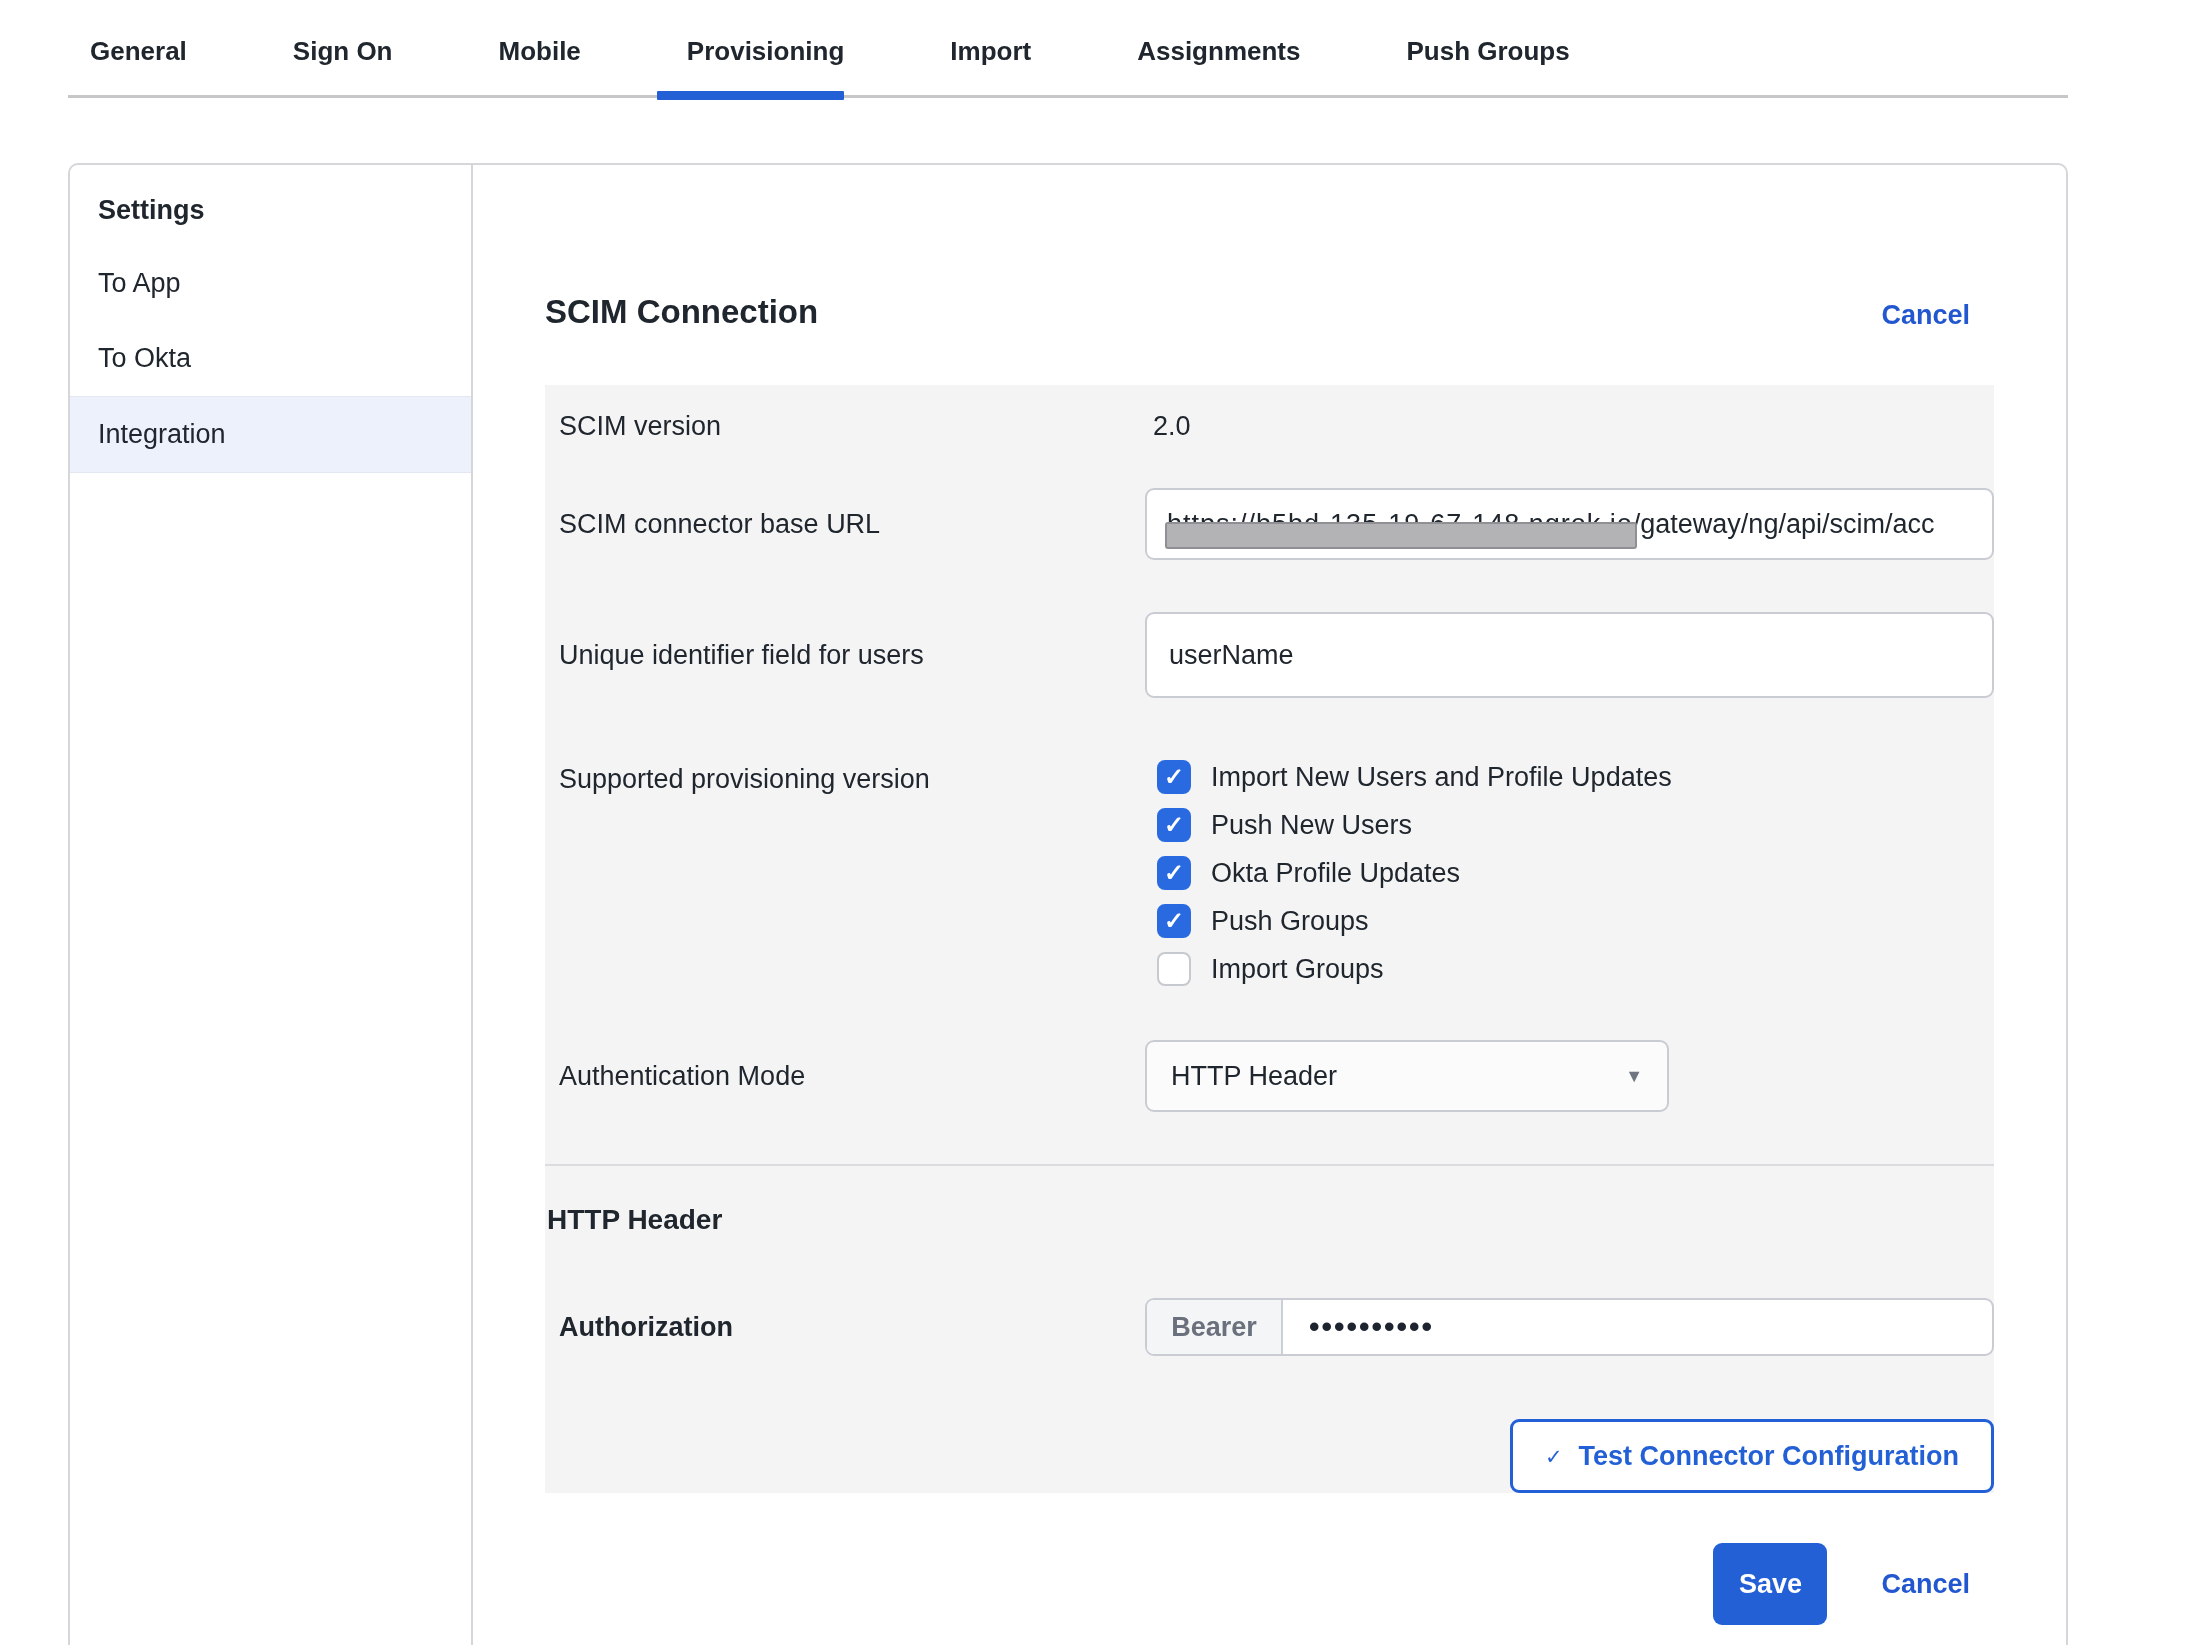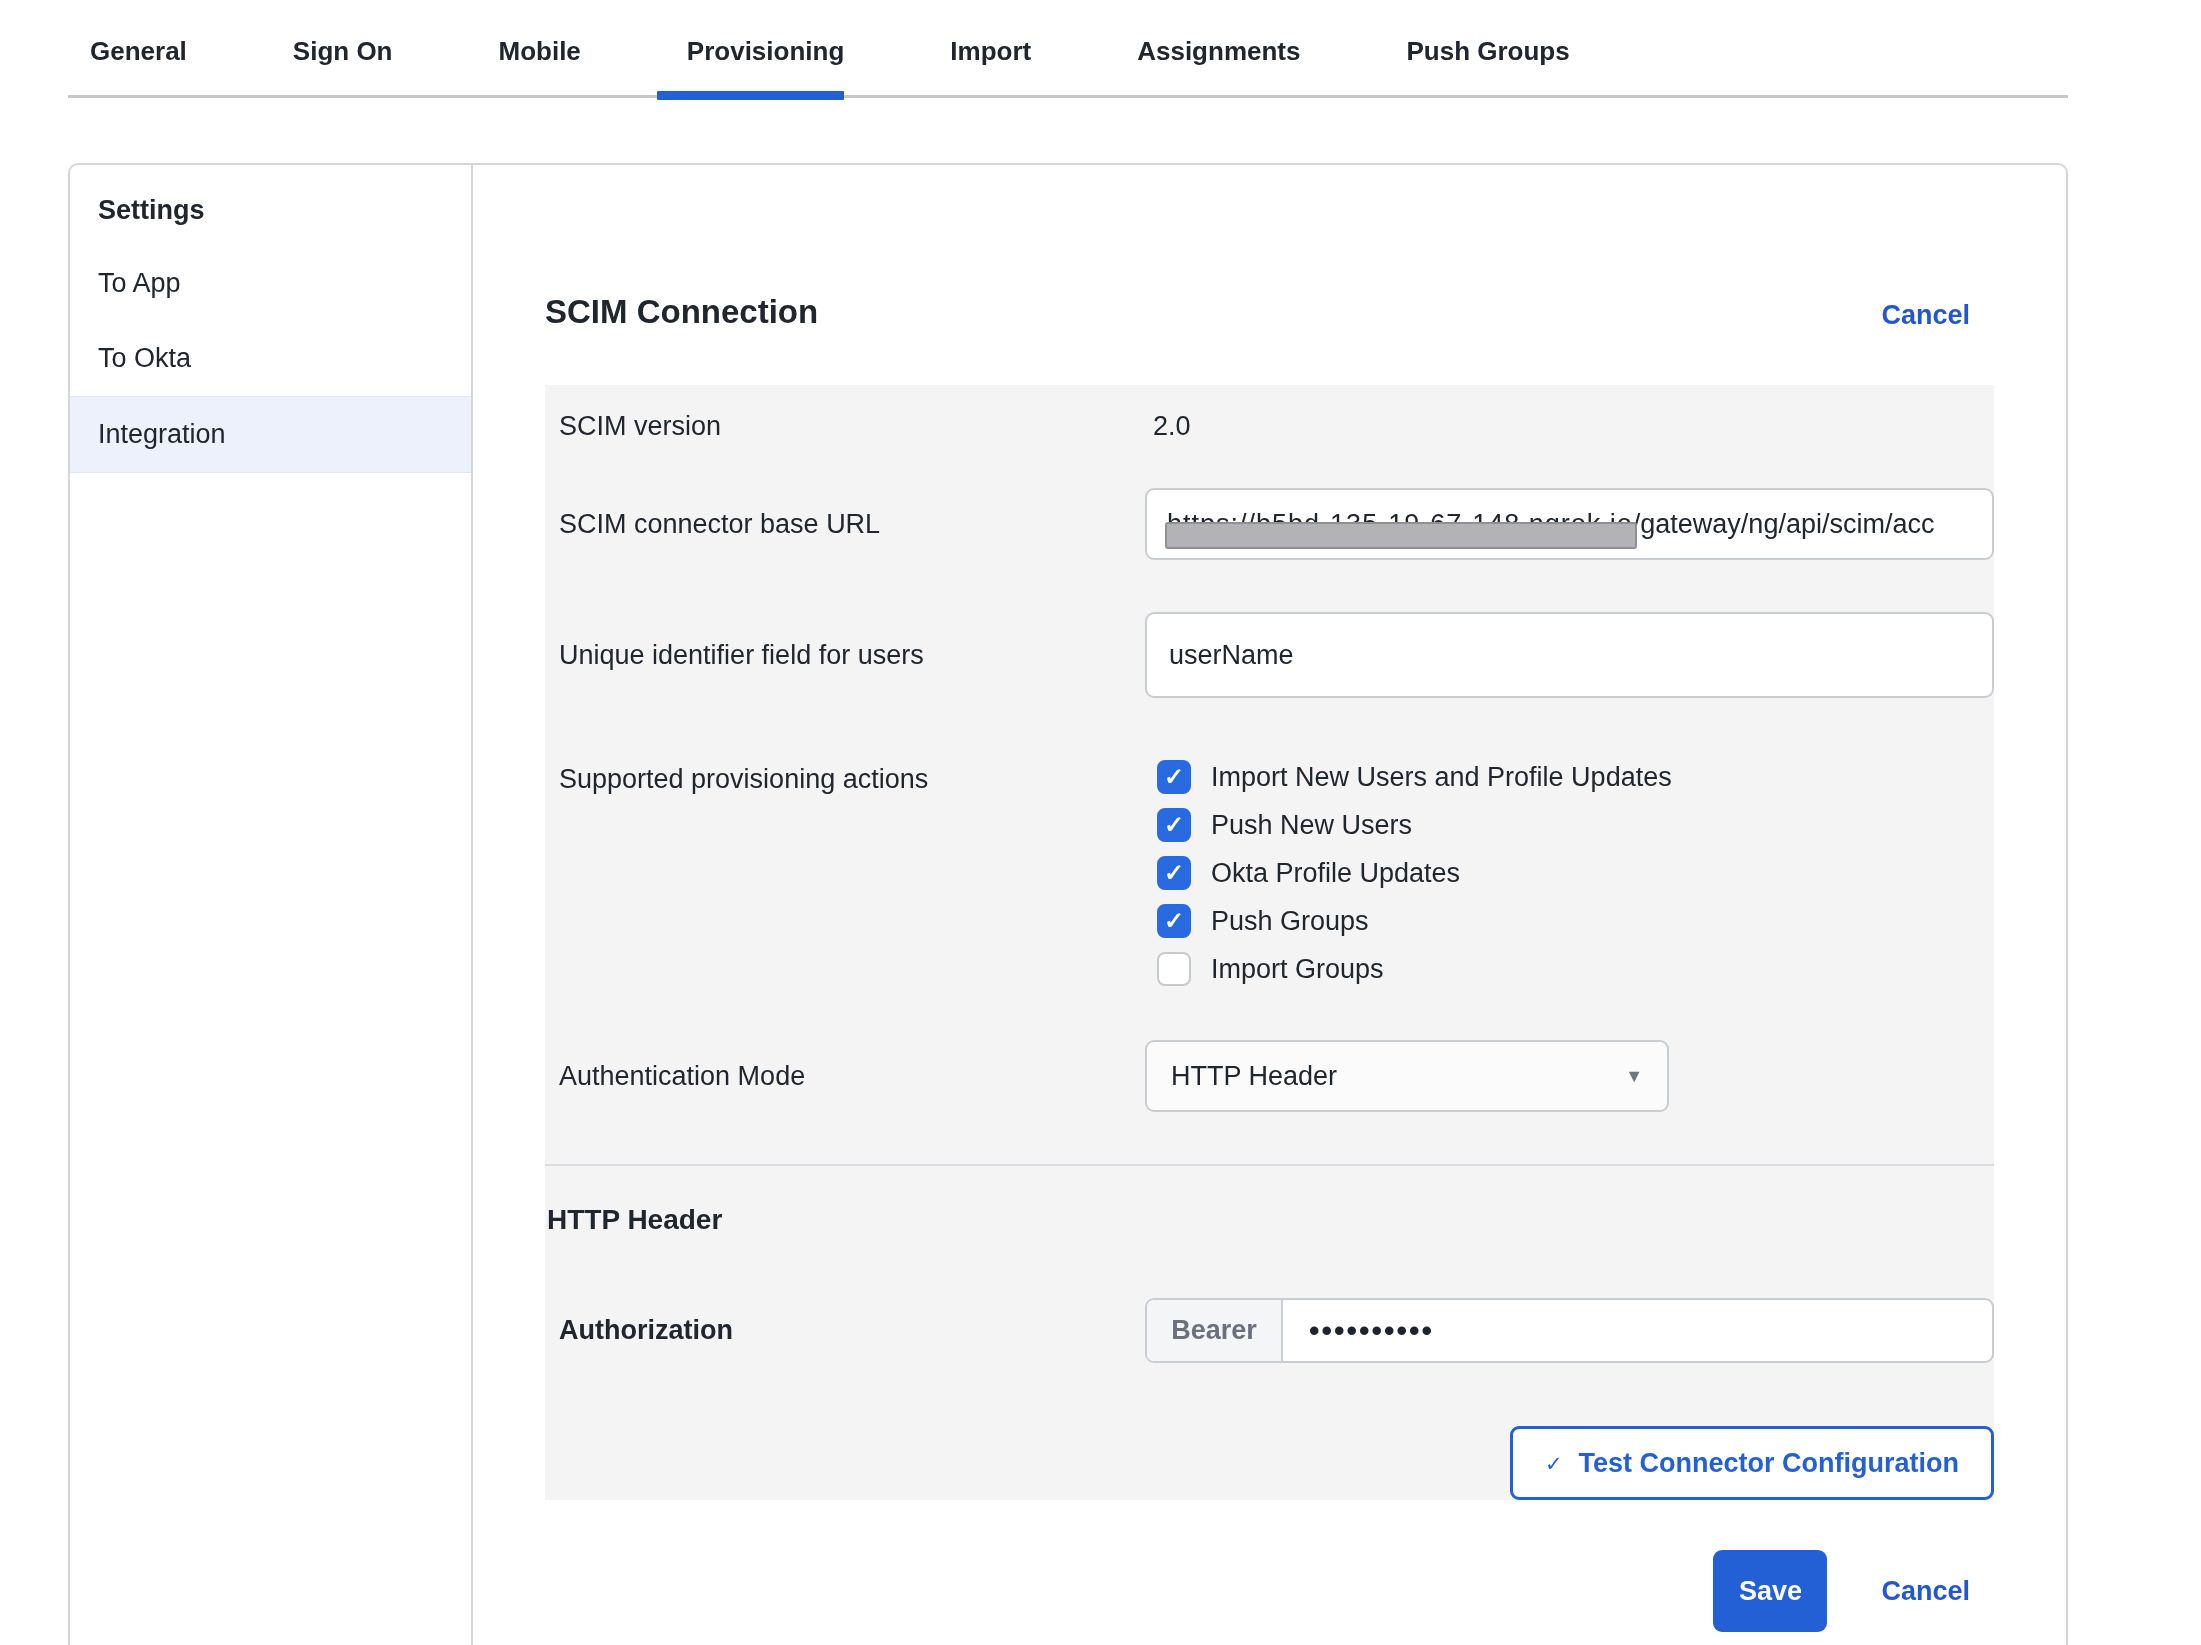--- a/index.html
+++ b/index.html
@@ -91,21 +91,21 @@
     font-size:27px;cursor:pointer;}
   .dd-arrow{color:#70767f;font-size:18px;}
 
   .divider{margin-top:52px;border-top:2px solid #dcdce0;width:100%;}
 
   .section-heading{margin-top:38px;font-size:28px;font-weight:700;
     padding-left:2px;}
 
   
   .row-authz{margin-top:62px;font-weight:bold;}
-  .input-group{height:65px;border:2px solid var(--border-gray);border-radius:9px;
+  .input-group{height:58px;border:2px solid var(--border-gray);border-radius:9px;
     background:#fff;display:flex;overflow:hidden;align-items:stretch;}
   .prefix{width:136px;background:#f4f5f6;border-right:2px solid #ccd0d5;
     display:flex;align-items:center;justify-content:center;font-size:27px;
     color:var(--text-gray);flex-shrink:0;}
   .token{flex:1;display:flex;align-items:center;padding-left:26px;cursor:text;}
   .dots{font-size:30px;letter-spacing:2px;color:#1d2430;}
 
   
   .test-btn{margin-top:63px;align-self:flex-end;width:484px;height:74px;
     background:#fff;border:3px solid var(--accent);border-radius:9px;
@@ -175,21 +175,21 @@
       <div class="row row-uid">
         <div class="label">Unique identifier field for users</div>
         <div class="field">
           <div class="text-input">
             <span>userName</span>
           </div>
         </div>
       </div>
 
       <div class="row row-actions top-align">
-        <div class="label">Supported provisioning actions</div>
+        <div class="label">Supported provisioning version</div>
         <div class="field">
           <div class="cb-stack">
             <div class="cb-row">
               <span class="cb checked">
                   <span class="tick">✓</span>
                 </span>
               <span class="cb-label">Import New Users and Profile Updates</span>
             </div>
             <div class="cb-row">
               <span class="cb checked">

